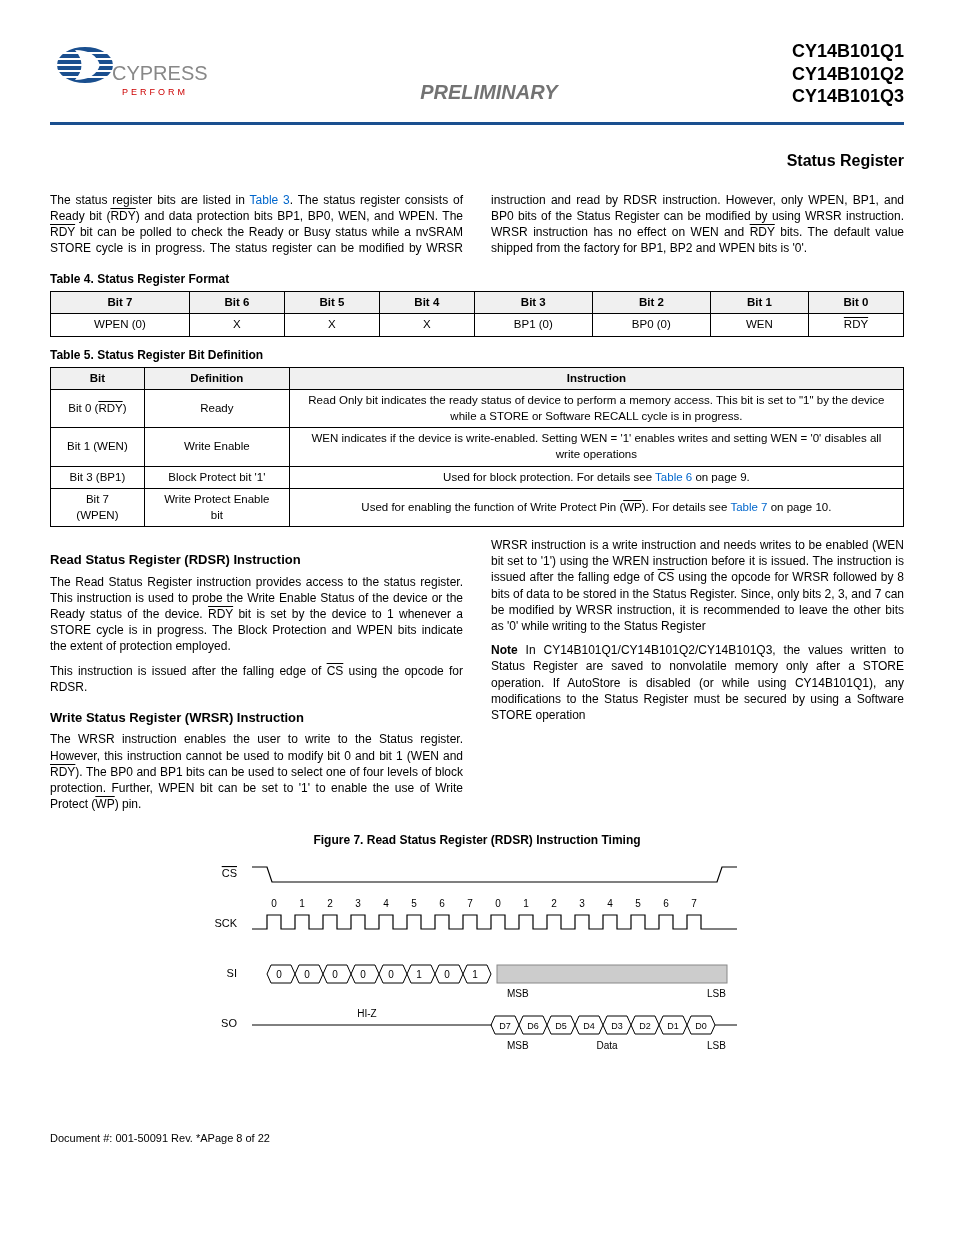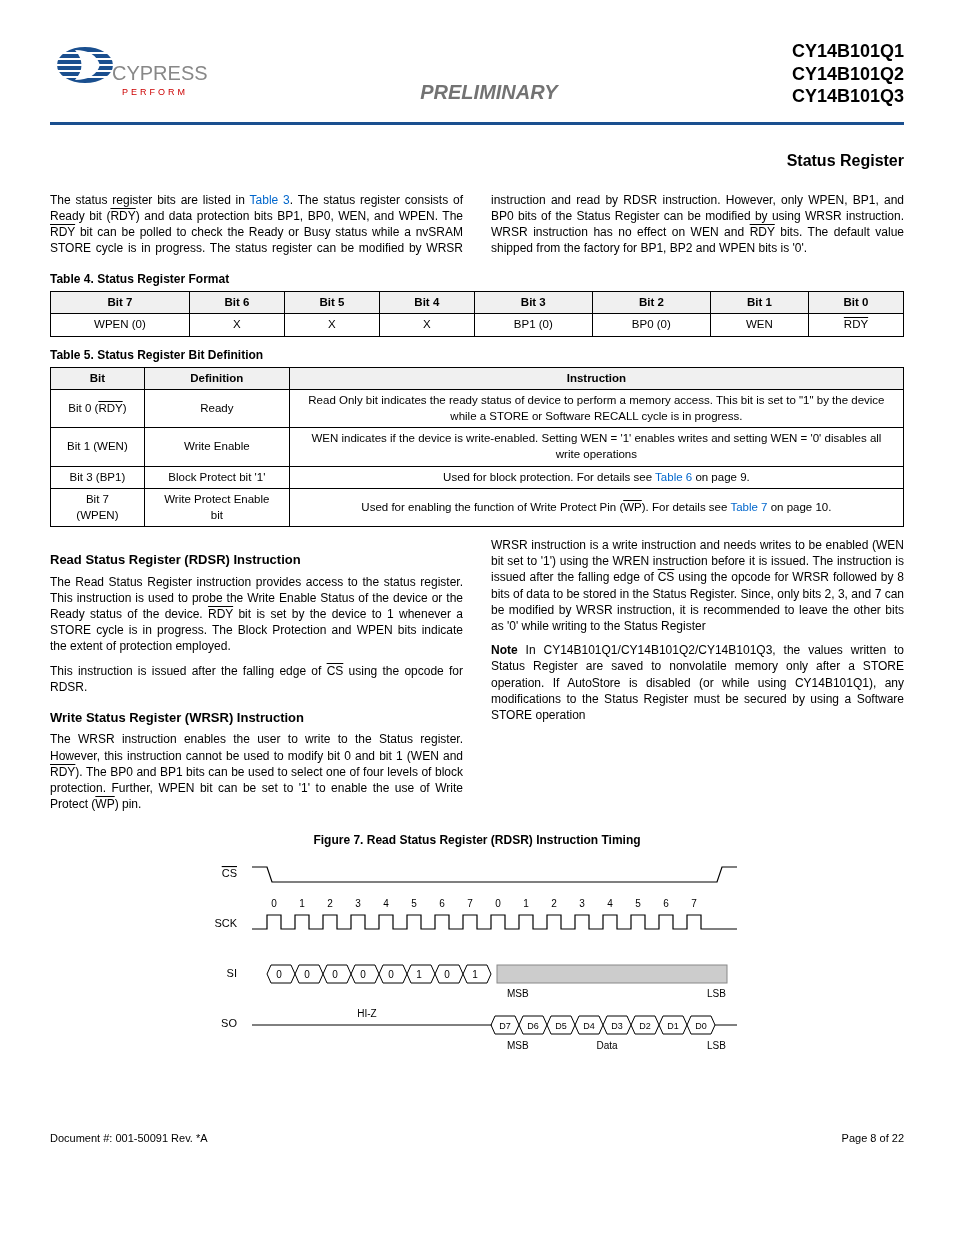--- a/index.html
+++ b/index.html
@@ -74,21 +74,21 @@
   th { background: #f0f0f0; font-weight: bold; }
   .t5 td:nth-child(3) { text-align: center; }
   .t5 th:nth-child(1){width:11%;}
   .t5 th:nth-child(2){width:17%;}
   a.link { color: #0066cc; text-decoration: none; }
   .ov { text-decoration: overline; }
   .figcap { text-align:center; font-weight:bold; font-size:12px; margin:20px 0 8px 0; }
   .figure { text-align:center; }
   .footer {
     display:flex;
-    justify-content:space-between;
+    justify-content:flex-start;
     font-size:11px;
     margin-top:60px;
   }
   .nobreak { break-inside: avoid; }
 </style>
 </head>
 <body>
 
 <div class="header">
   <div>

